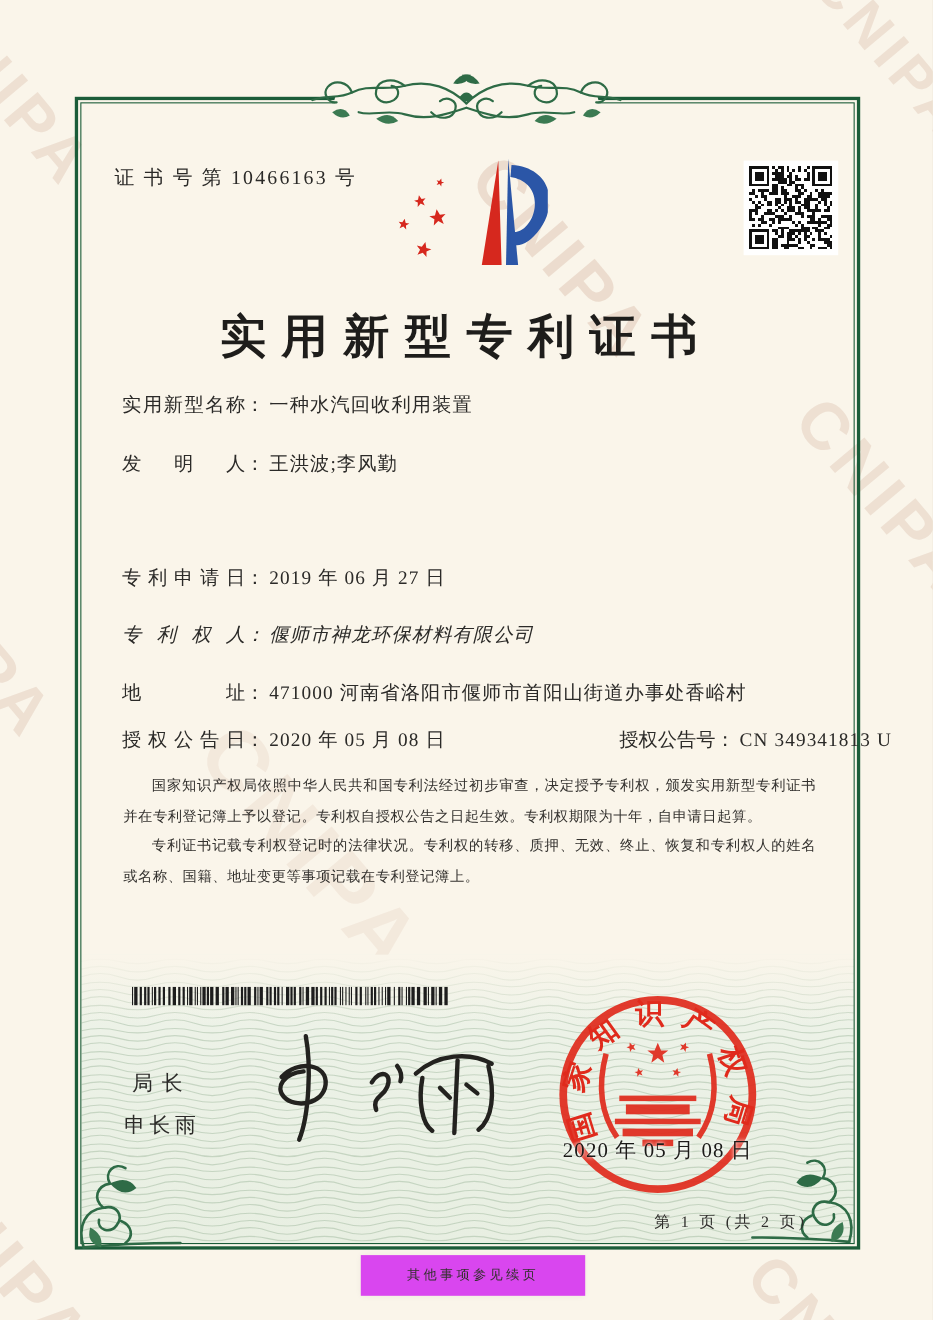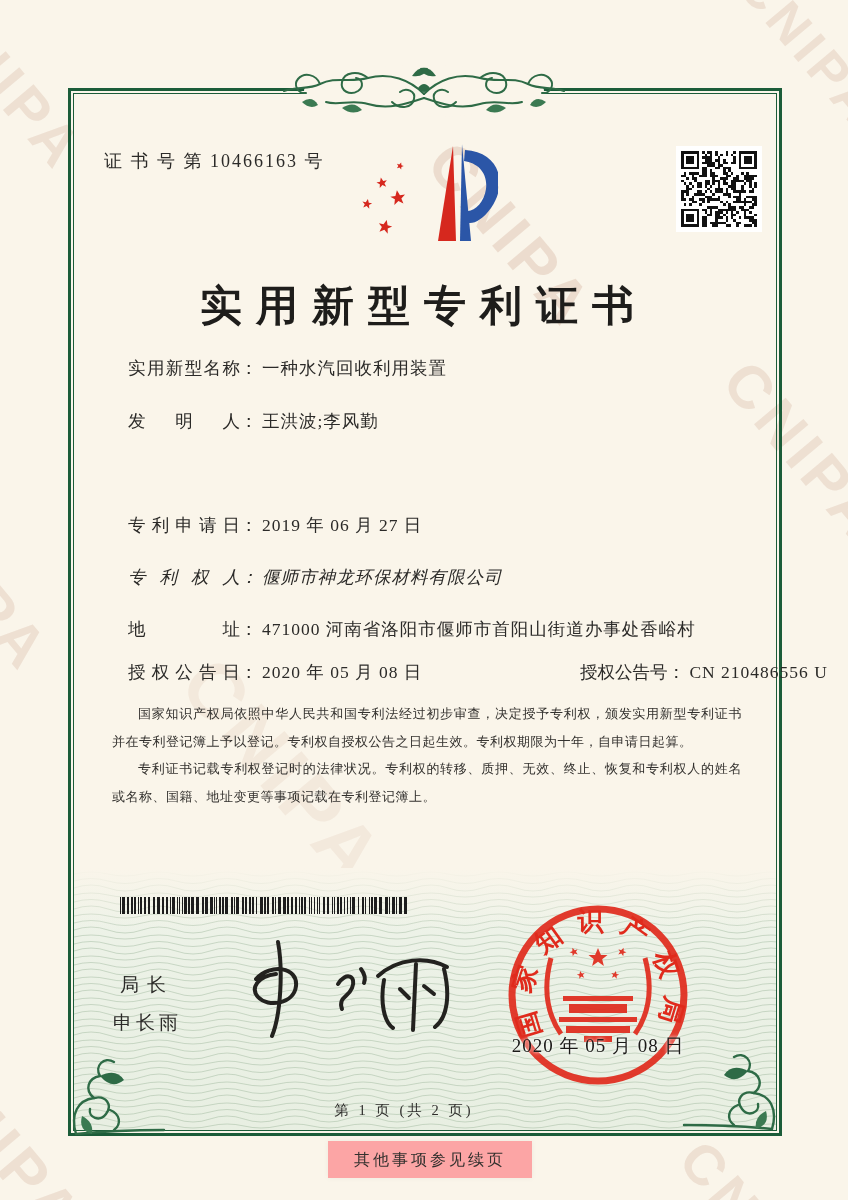--- a/index.html
+++ b/index.html
@@ -20,42 +20,42 @@
              background:linear-gradient(#faf5ea,rgba(250,245,234,0));}
   .ornament{position:absolute;z-index:4;}
   
   .cert-no{position:absolute;left:104px;top:149px;font-size:18px;letter-spacing:2px;z-index:5;}
   .logo{position:absolute;left:338px;top:136px;z-index:5;}
   .qr{position:absolute;left:676px;top:146px;width:86px;height:86px;background:#fff;
       padding:0;z-index:5;}
   .title{position:absolute;left:0;top:254px;width:848px;text-align:center;font-size:42px;
          font-weight:bold;letter-spacing:14px;color:#1e1d1b;z-index:5;margin-top:24px;}
   
-  .field{position:absolute;left:128px;font-size:17.5px;z-index:5;white-space:nowrap;}
+  .field{position:absolute;left:111px;font-size:17.5px;z-index:5;white-space:nowrap;}
   .f-label{display:inline-block;width:112px;text-align:justify;text-align-last:justify;}
   .f-value{letter-spacing:1px;}
   .grant2{position:absolute;left:452px;top:0;}
   
   .body-text{position:absolute;left:112px;top:700px;width:630px;z-index:5;}
   .body-text p{margin:0;font-size:13px;line-height:27.5px;text-indent:2em;
                text-align:justify;letter-spacing:.5px;color:#33312e;}
   
   .barcode{position:absolute;left:120px;top:897px;z-index:5;}
   .sig-title{position:absolute;left:120px;top:972px;font-size:19px;letter-spacing:8px;z-index:5;}
   .sig-name{position:absolute;left:113px;top:1010px;font-size:19px;letter-spacing:4px;z-index:5;}
   .autograph{position:absolute;left:226px;top:934px;z-index:5;}
   .seal{position:absolute;left:503px;top:900px;width:190px;height:196px;z-index:5;}
   .seal-date{position:absolute;left:498px;top:1033px;width:200px;text-align:center;
              font-size:19px;color:#1b1a18;letter-spacing:1px;z-index:6;
              text-shadow:0 0 3px rgba(255,255,255,.9),0 0 5px rgba(255,255,255,.7);}
-  .page-indicator{position:absolute;left:74px;top:1101px;width:660px;text-align:center;
+  .page-indicator{position:absolute;left:74px;top:1101px;width:660px;text-align:right;
                   font-size:14.5px;letter-spacing:3px;z-index:5;color:#2f2e2c;}
   .cont-note{position:absolute;left:328px;top:1141px;width:204px;height:37px;z-index:5;
-             background:#fca5a5;box-shadow:0 0 6px rgba(0,0,0,.05);
-             text-align:center;line-height:37px;font-size:16px;letter-spacing:3px;color:#33312e;}
+             background:#d946ef;box-shadow:0 0 6px rgba(0,0,0,.05);
+             text-align:center;line-height:37px;font-size:12px;letter-spacing:3px;color:#33312e;}
 </style>
 </head>
 <body>
 
 <div class="page">
 
   <div class="wm" style="left:-34px;top:-18px;font-size:58px;">CNIPA</div>
   <div class="wm" style="left:772px;top:-44px;font-size:52px;">CNIPA</div>
   <div class="wm" style="left:468px;top:128px;font-size:62px;color:rgba(198,152,128,.26);">CNIPA</div>
   <div class="wm" style="left:762px;top:348px;font-size:60px;">CNIPA</div>
@@ -515,21 +515,21 @@
   </div>
   <div class="field" style="top:617px;">
     <span class="f-label">地址</span><span>：</span>
     <span class="f-value">471000 河南省洛阳市偃师市首阳山街道办事处香峪村</span>
   </div>
   <div class="field" style="top:660px;width:630px;">
     <span class="f-label">授权公告日</span><span>：</span>
     <span class="f-value">2020 年 05 月 08 日</span>
     <span class="grant2">
       <span>授权公告号</span><span>：</span>
-      <span class="f-value">CN 210486556 U</span>
+      <span class="f-value">CN 349341813 U</span>
     </span>
   </div>
 
   <div class="body-text">
     <p>国家知识产权局依照中华人民共和国专利法经过初步审查，决定授予专利权，颁发实用新型专利证书并在专利登记簿上予以登记。专利权自授权公告之日起生效。专利权期限为十年，自申请日起算。</p>
     <p>专利证书记载专利权登记时的法律状况。专利权的转移、质押、无效、终止、恢复和专利权人的姓名或名称、国籍、地址变更等事项记载在专利登记簿上。</p>
   </div>
 
   <div class="barcode">
     <svg id="barcode-svg" width="292" height="17" viewBox="0 0 292 17">

